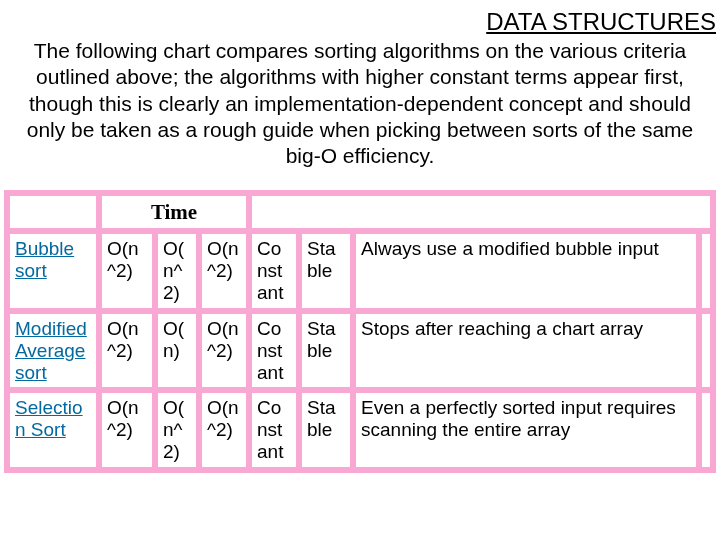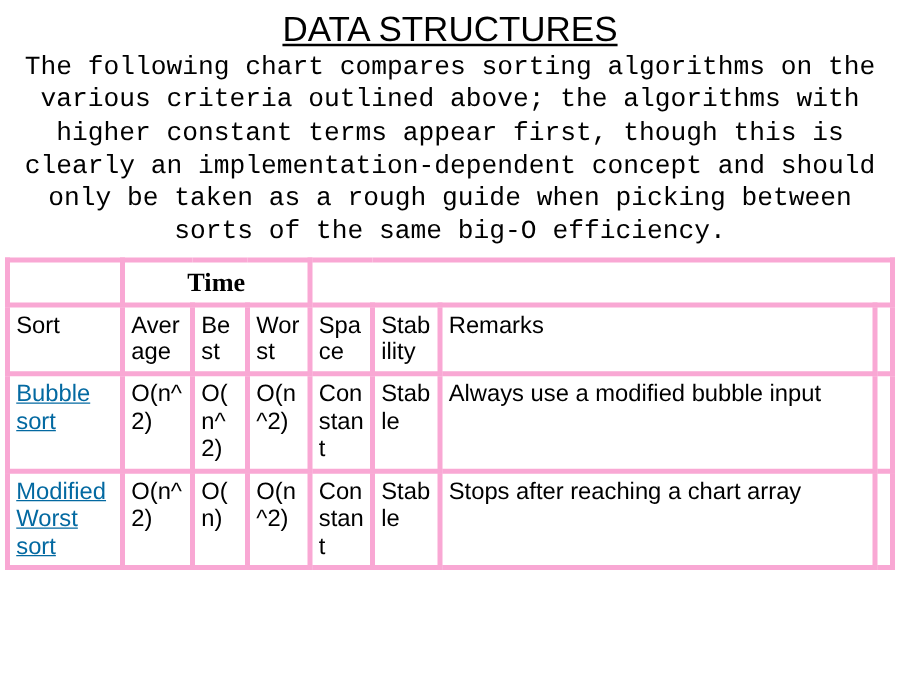--- a/index.html
+++ b/index.html
@@ -6,40 +6,40 @@
   body {
     margin: 0;
     padding: 6px 4px;
     width: 720px;
     height: 540px;
     font-family: Verdana, Geneva, sans-serif;
     background: #fff;
     color: #000;
   }
   .title {
-    text-align: center;
+    text-align: right;
     text-decoration: underline;
-    font-size: 28px;
+    font-size: 24px;
     margin: 2px 0 2px 0;
     font-family: Arial, sans-serif;
   }
   .intro {
     text-align: center;
     font-size: 21px;
     line-height: 1.25;
-    margin: 0 4px 6px 4px;
-    font-family: Liberation Mono, monospace;
+    margin: 0 4px 21px 4px;
+    font-family: Liberation Sans, sans-serif;
   }
   table {
     border-collapse: collapse;
     width: 100%;
     table-layout: fixed;
   }
   td, th {
-    border: 4px solid #f9a8d4;
+    border: 6px solid #f9a8d4;
     padding: 4px 5px;
     font-size: 19px;
     vertical-align: top;
     word-wrap: break-word;
     overflow-wrap: break-word;
     line-height: 1.15;
     text-align: left;
     font-weight: normal;
   }
   .time-header {
@@ -78,47 +78,47 @@
       <col class="c-stab">
       <col class="c-rem">
       <col class="c-tail">
   </colgroup>
   <tbody>
       <tr>
     <td></td>
     <td colspan="3" class="time-header">Time</td>
     <td colspan="4"></td>
   </tr>
-  <tr>
-    <td>Sort</td>
-    <td>Average</td>
-    <td>Best</td>
-    <td>Worst</td>
-    <td>Space</td>
-    <td>Stability</td>
-    <td>Remarks</td>
-    <td></td>
-  </tr>
 
   <tr>
     <td><span class="link">Bubble sort</span></td>
     <td>O(n^2)</td>
     <td>O(n^2)</td>
     <td>O(n^2)</td>
     <td>Constant</td>
     <td>Stable</td>
     <td>Always use a modified bubble input</td>
     <td></td>
   </tr>
 
   <tr>
-    <td><span class="link">Modified Worst sort</span></td>
+    <td><span class="link">Modified Average sort</span></td>
     <td>O(n^2)</td>
     <td>O(n)</td>
     <td>O(n^2)</td>
     <td>Constant</td>
     <td>Stable</td>
     <td>Stops after reaching a chart array</td>
     <td></td>
   </tr>
 
+  <tr>
+    <td><span class="link">Selection Sort</span></td>
+    <td>O(n^2)</td>
+    <td>O(n^2)</td>
+    <td>O(n^2)</td>
+    <td>Constant</td>
+    <td>Stable</td>
+    <td>Even a perfectly sorted input requires scanning the entire array</td>
+    <td></td>
+  </tr>
 </tbody>
   </table>
 
 </body></html>

